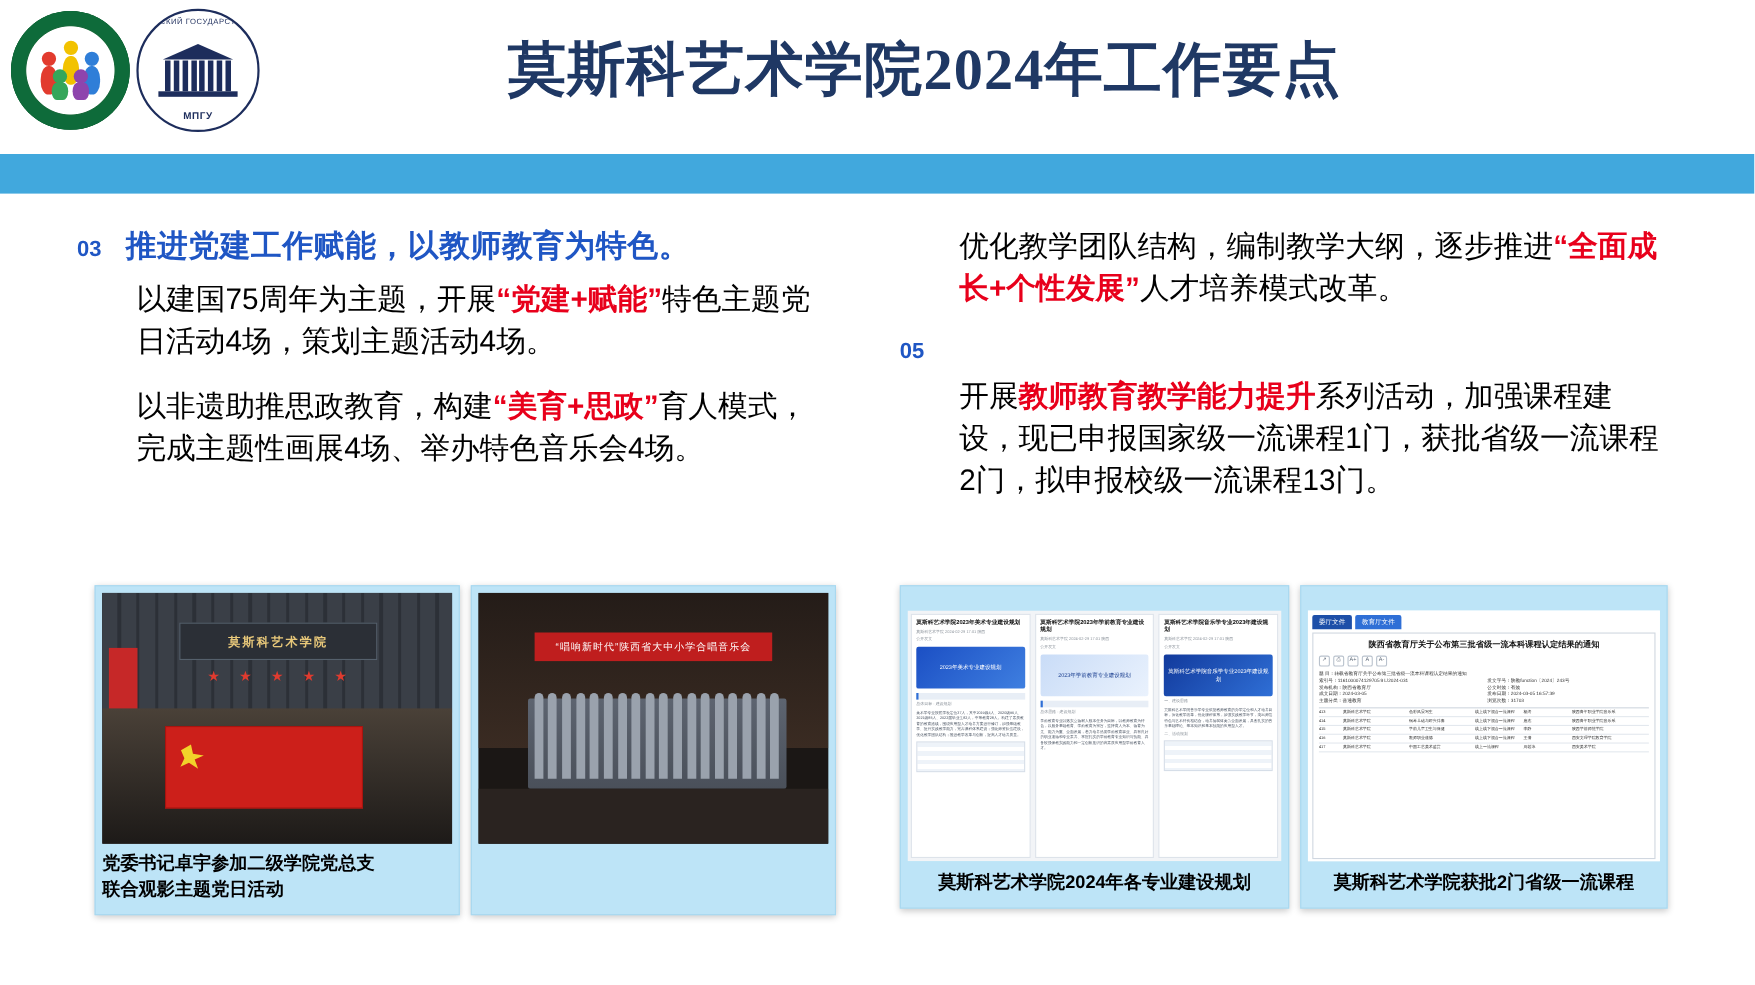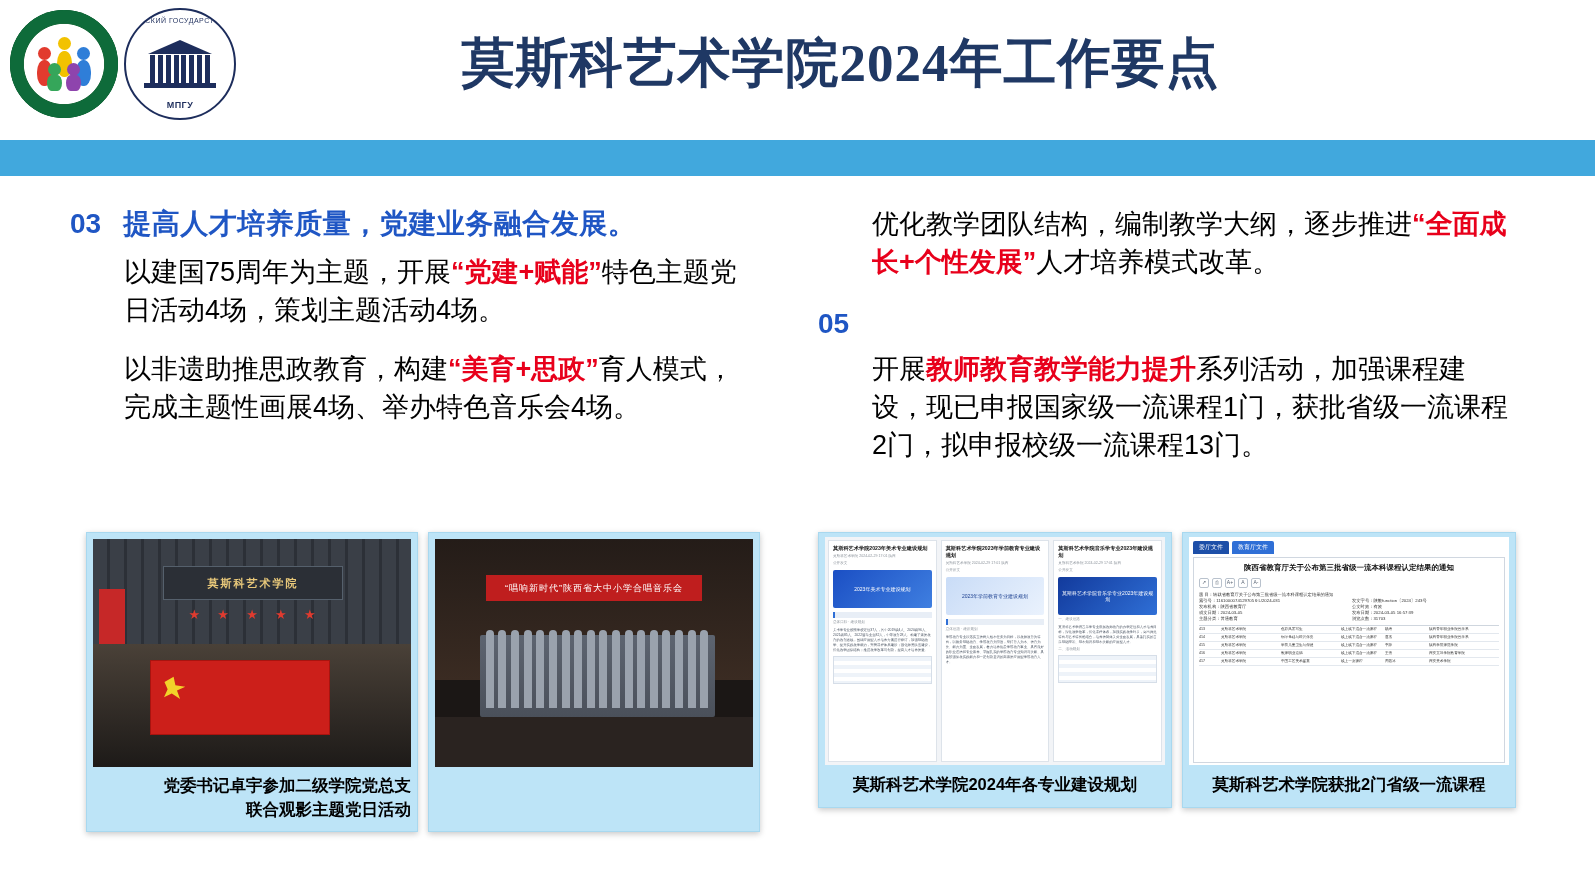--- a/index.html
+++ b/index.html
@@ -151,21 +151,21 @@
     width: 700px;
   }
 
   .item-head {
     display: flex;
     align-items: baseline;
     gap: 22px;
     margin-bottom: 10px;
   }
   .item-num {
-    font-size: 28px;
+    font-size: 20px;
     color: #1f56c4;
     font-weight: bold;
     font-family: "Liberation Sans", sans-serif;
   }
   .item-title {
     font-size: 28px;
     color: #1f56c4;
     font-weight: bold;
     letter-spacing: 0.5px;
   }
@@ -198,21 +198,21 @@
     height: 228px;
     overflow: hidden;
     position: relative;
     background: #2b2b2b;
   }
   .photo-card .cap {
     width: 318px;
     font-size: 16.5px;
     font-weight: bold;
     color: #000;
-    text-align: right;
+    text-align: left;
     line-height: 1.45;
     padding: 7px 0 9px 0;
     box-sizing: border-box;
   }
 
   
   .ph1 { width: 100%; height: 100%; position: relative; background: linear-gradient(#1a1a1e, #2e2b2a); }
   .ph1 .screen-wall {
     position: absolute; left: 0; top: 0; width: 100%; height: 48%;
     background:
@@ -266,21 +266,21 @@
   
   .docs-row {
     position: absolute;
     left: 818px;
     top: 532px;
     display: flex;
     gap: 10px;
   }
   .doc-card {
     background: #bde4f7;
-    padding: 4px 6px 0 6px;
+    padding: 22px 6px 0 6px;
     box-shadow: 0 2px 6px rgba(0,0,0,0.22);
     border: 1px solid #a8d8ef;
   }
   .doc-card.wide .img { width: 340px; height: 228px; }
   .doc-card.wide2 .img { width: 320px; height: 228px; }
   .doc-card .img { overflow: hidden; background: #ffffff; position: relative; }
   .doc-card .cap {
     font-size: 16.5px;
     font-weight: bold;
     color: #000;
@@ -360,21 +360,21 @@
     </div>
   </div>
   <div class="title">莫斯科艺术学院2024年工作要点</div>
 </div>
 
 <div class="blue-bar"></div>
 
 <div class="col-left">
   <div class="item-head">
     <span class="item-num">03</span>
-    <span class="item-title">提高人才培养质量，党建业务融合发展。</span>
+    <span class="item-title">推进党建工作赋能，以教师教育为特色。</span>
   </div>
   <p class="para tight">
     <span>以建国75周年为主题，开展</span><span class="red">“党建+赋能”</span><span>特色主题党日活动4场，策划主题活动4场。</span>
   </p>
   <p class="para">
     <span>以非遗助推思政教育，构建</span><span class="red">“美育+思政”</span><span>育人模式，完成主题性画展4场、举办特色音乐会4场。</span>
   </p>
 </div>
 
 <div class="col-right">

